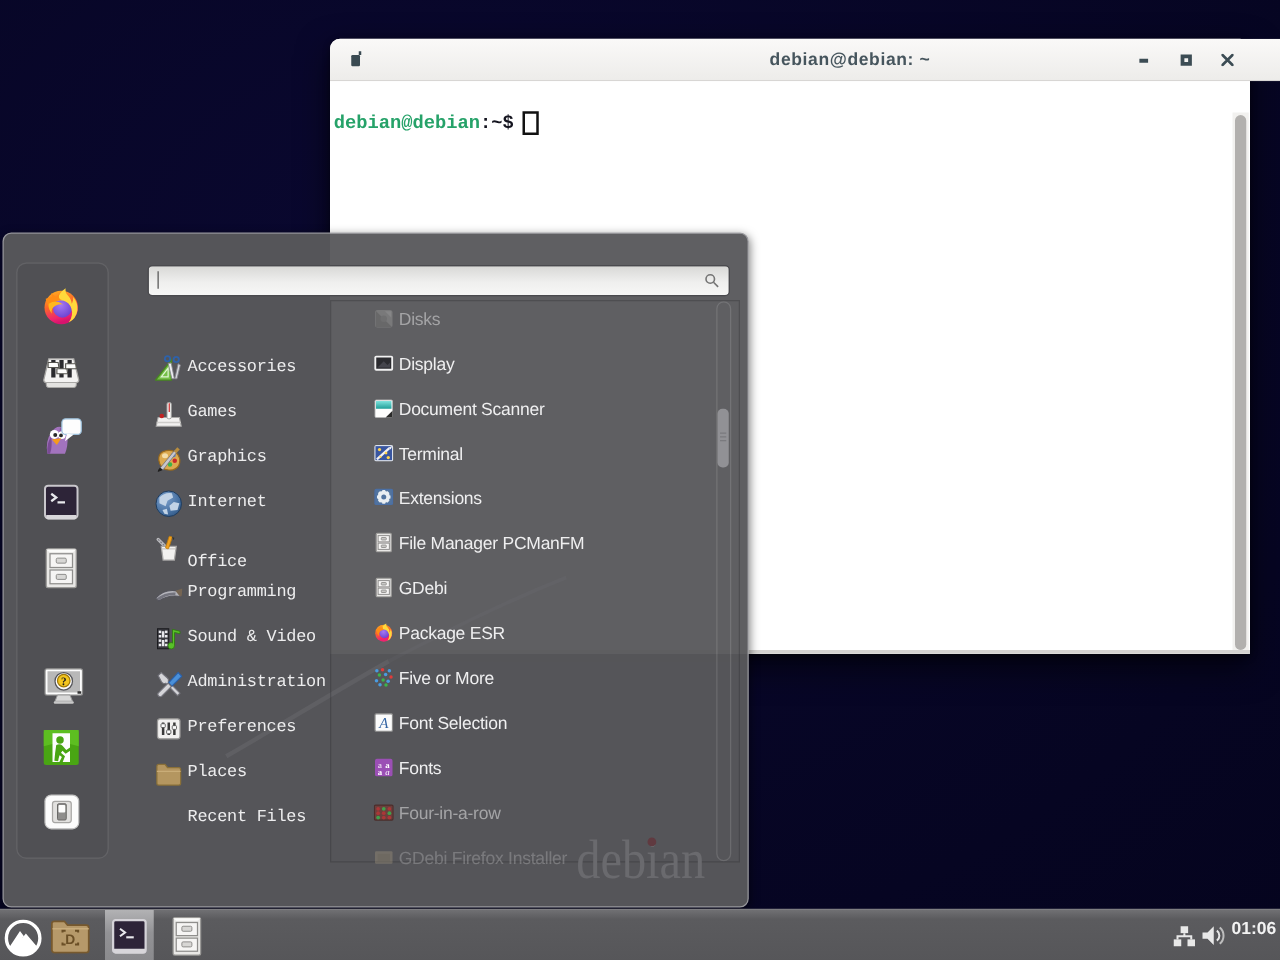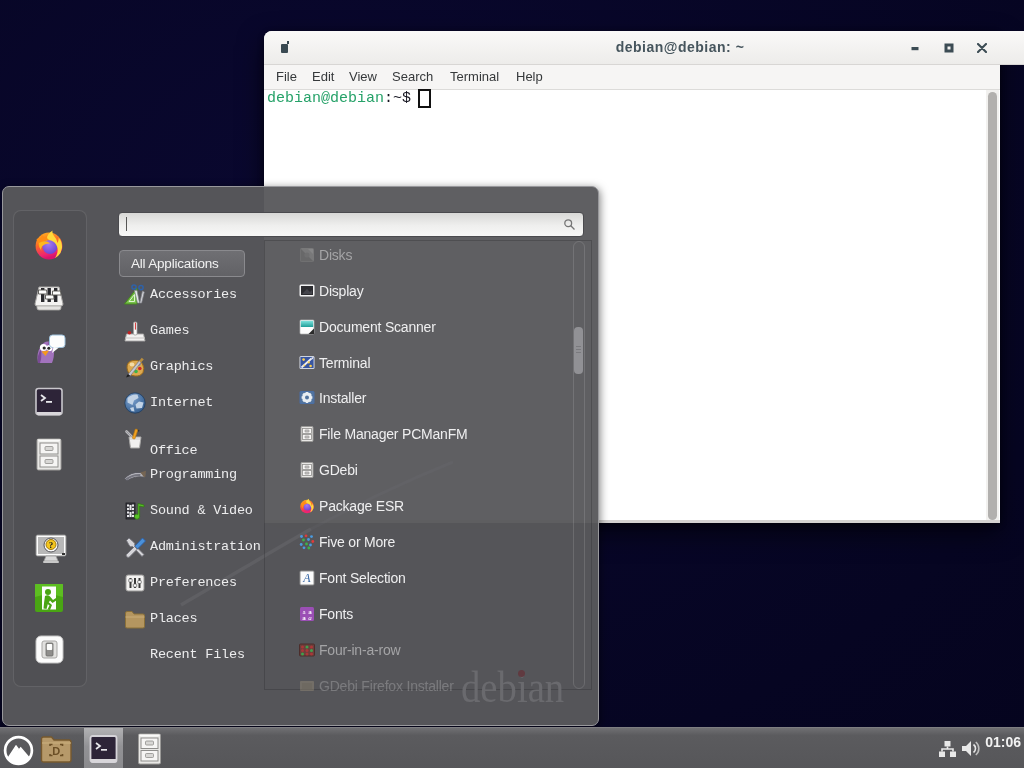--- a/index.html
+++ b/index.html
@@ -16,21 +16,21 @@
     background:linear-gradient(#faf9f8,#edecea);
     border-bottom:1px solid #d8d6d4;border-radius:8px 8px 0 0;}
   #title{position:absolute;left:0;right:0;top:8px;text-align:center;
     font-size:14px;font-weight:bold;color:#46555d;letter-spacing:0.5px;}
   #menubar{position:absolute;left:0;top:34px;width:736px;height:24px;
     background:#f6f5f4;border-bottom:1px solid #dcdbd9;
     font-size:13px;color:#36393b;}
   #menubar span{position:absolute;top:4px;}
   #tcontent{position:absolute;left:0;top:59px;width:736px;height:433px;background:#fff;}
   #prompt{position:absolute;left:3px;top:0px;font-family:"Liberation Mono",monospace;
-    font-size:15px;font-weight:normal;white-space:pre;}
+    font-size:15px;font-weight:bold;white-space:pre;}
   #prompt .g{color:#26a269;}
   #prompt .d{color:#14141f;}
   #cursor{position:absolute;left:154px;top:-1px;width:9px;height:15px;border:2px solid #111;}
   #tscroll{position:absolute;right:1px;top:0px;width:13px;height:432px;background:#f2f1ef;}
   #tthumb{position:absolute;right:2px;top:2px;width:9px;height:428px;background:#b2b0ae;border-radius:5px;}
 
   
   #menu{position:absolute;left:2px;top:186px;width:595px;height:538px;
     background:rgba(88,88,92,0.962);border:1px solid #98989c;border-radius:7px;
     box-shadow:1px 2px 8px rgba(0,0,0,0.5);}
@@ -77,28 +77,20 @@
     <svg class="abs" style="left:647px;top:15px" width="8" height="5" viewBox="0 0 8 5">
         <rect x="0.5" y="1" width="7" height="3.2" fill="#3c4c54"></rect>
       </svg>
     <svg class="abs" style="left:680px;top:12px" width="10" height="10" viewBox="0 0 10 10">
         <path d="M0.5 0.5h9v9h-9z M3.5 3.5h3v3h-3z" fill="#3c4c54" fill-rule="evenodd"></path>
       </svg>
     <svg class="abs" style="left:713px;top:12px" width="10" height="10" viewBox="0 0 10 10">
         <path d="M1 1 L9 9 M9 1 L1 9" stroke="#3c4c54" stroke-width="2.1" stroke-linecap="round"></path>
       </svg>
   </div>
-  <div id="menubar">
-    <span style="left:12px">File</span>
-    <span style="left:48px">Edit</span>
-    <span style="left:85px">View</span>
-    <span style="left:128px">Search</span>
-    <span style="left:186px">Terminal</span>
-    <span style="left:252px">Help</span>
-  </div>
   <div id="tcontent">
     <div id="prompt"><span class="g">debian@debian</span><span class="d">:~$</span></div>
     <div id="cursor"></div>
     <div id="tscroll">
         <div id="tthumb"></div>
       </div>
     <div class="abs" style="left:0;right:0;bottom:0;height:3px;background:#d4d2d0;"></div>
   </div>
 </div>
 
@@ -190,21 +182,20 @@
   </svg>
 
   <div id="search">
       <div class="caret"></div>
     <svg class="abs" style="right:7px;top:5px" width="13" height="13" viewBox="0 0 13 13">
       <circle cx="5.2" cy="5.2" r="3.4" fill="none" stroke="#757575" stroke-width="1.3"></circle>
       <line x1="7.8" y1="7.8" x2="11.5" y2="11.5" stroke="#757575" stroke-width="1.3"></line>
     </svg>
   </div>
   <div id="appbox"></div>
-  <div id="allapps">All Applications</div>
 
   <div class="cat" style="top:100px">Accessories</div>
   <div class="cat" style="top:136px">Games</div>
   <div class="cat" style="top:172px">Graphics</div>
   <div class="cat" style="top:208px">Internet</div>
   <div class="cat" style="top:256px">Office</div>
   <div class="cat" style="top:280px">Programming</div>
   <div class="cat" style="top:316px">Sound &amp; Video</div>
   <div class="cat" style="top:352px">Administration</div>
   <div class="cat" style="top:388px">Preferences</div>
@@ -296,21 +287,21 @@
     </svg>
   <svg class="catic" style="top:421px" viewBox="0 0 22 22">
       <path d="M1.5 5 a1.5 1.5 0 0 1 1.5 -1.5 h5 l2 2.5 h9 a1.5 1.5 0 0 1 1.5 1.5 v11 a1.5 1.5 0 0 1 -1.5 1.5 h-16 a1.5 1.5 0 0 1 -1.5 -1.5 Z" fill="#b49660" stroke="#8a7038" stroke-width="1"></path>
       <path d="M1.5 9 h19" stroke="#c9ad78" stroke-width="1"></path>
     </svg>
 
   <div class="app dim" style="top:60px">Disks</div>
   <div class="app" style="top:96px">Display</div>
   <div class="app" style="top:132px">Document Scanner</div>
   <div class="app" style="top:168px">Terminal</div>
-  <div class="app" style="top:203px">Installer</div>
+  <div class="app" style="top:203px">Extensions</div>
   <div class="app" style="top:239px">File Manager PCManFM</div>
   <div class="app" style="top:275px">GDebi</div>
   <div class="app" style="top:311px">Package ESR</div>
   <div class="app" style="top:347px">Five or More</div>
   <div class="app" style="top:383px">Font Selection</div>
   <div class="app" style="top:419px">Fonts</div>
   <div class="app dim" style="top:455px">Four-in-a-row</div>
   <div class="app" style="top:491px;opacity:0.24">GDebi Firefox Installer</div>
 
   <svg class="appic" style="top:60px;opacity:.6" viewBox="0 0 16 16">

